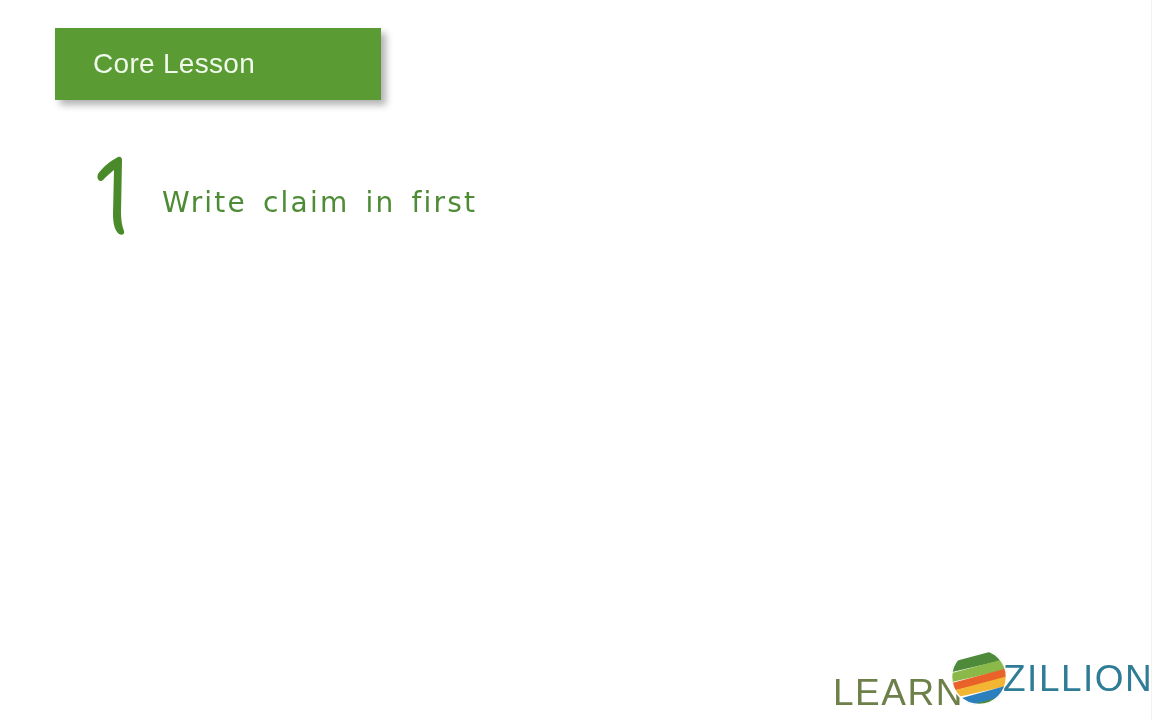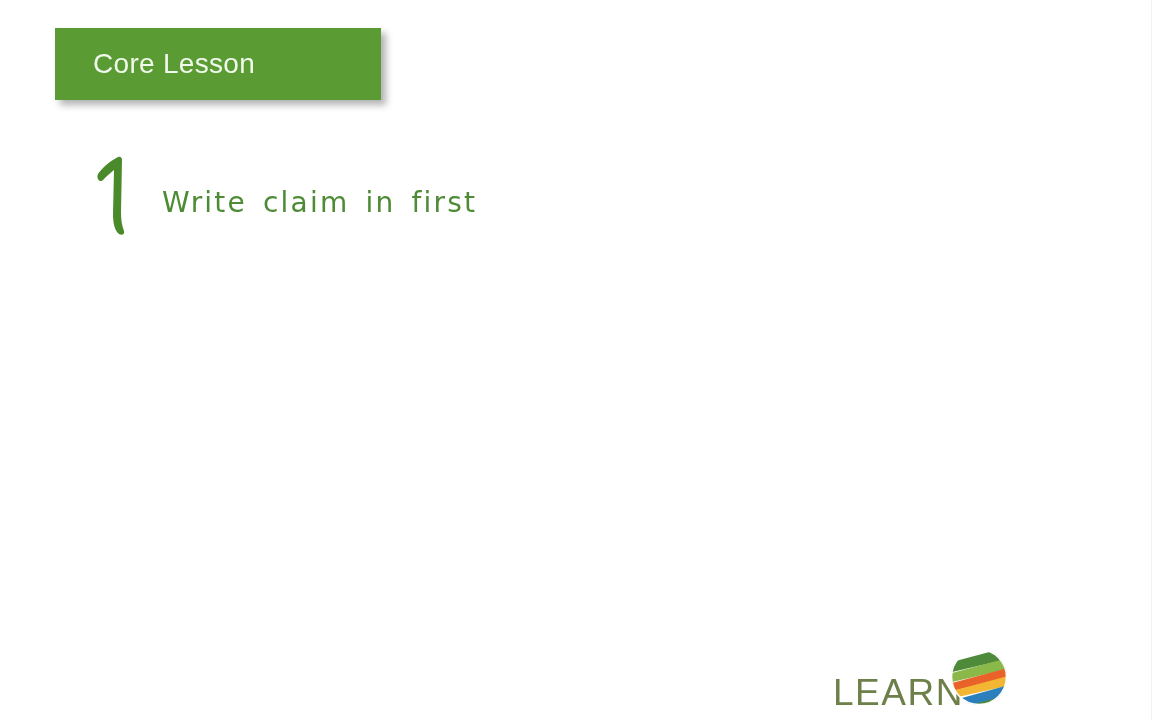--- a/index.html
+++ b/index.html
@@ -146,15 +146,16 @@
           <path d="M-6 16 L62 -2 L62 10 L-6 26 Z" fill="#4f8a3a"></path>
           <path d="M-6 27 L62 9 L62 20 L-6 36 Z" fill="#8ab94a"></path>
           <path d="M-6 37 L62 19 L62 29 L-6 45 Z" fill="#e8622a"></path>
           <path d="M-6 45 L62 27 L62 37 L-6 52 Z" fill="#f2b632"></path>
           <path d="M-6 55 L62 36 L62 48 L-6 64 Z" fill="#2b7fbd"></path>
           <path d="M-6 64 L62 46 L62 60 L-6 74 Z" fill="#4f8a3a"></path>
         </g>
         <circle cx="29" cy="29" r="27.5" fill="none" stroke="#ffffff" stroke-width="1.6"></circle>
       </svg>
     </span>
+    <span class="logo-word logo-zillion">ZILLION</span>
   </div>
 
 </div>
 
 </body></html>

